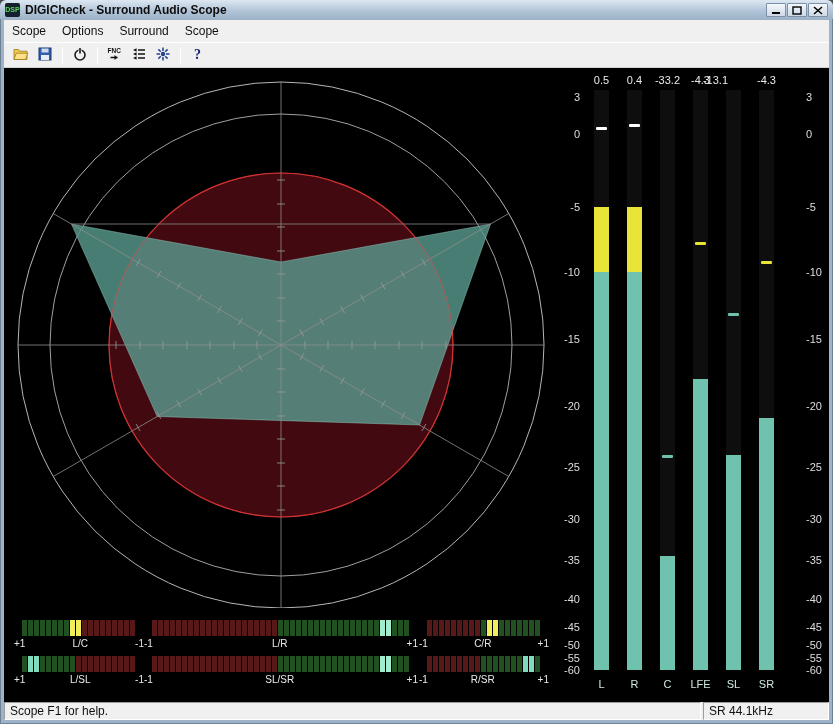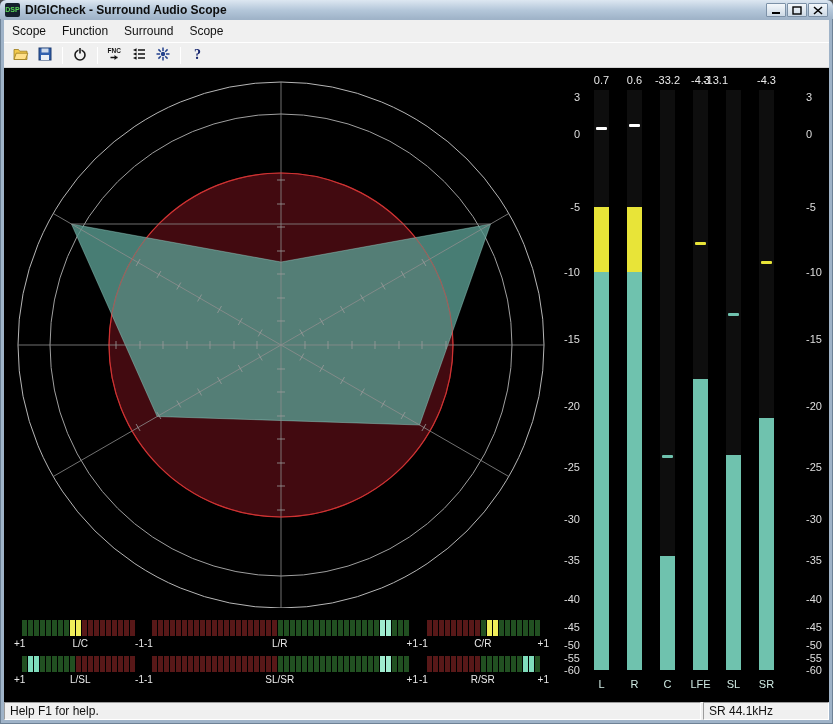--- a/index.html
+++ b/index.html
@@ -88,21 +88,21 @@
           <svg width="10" height="9">
             <line x1="1" y1="1" x2="9" y2="8" stroke="#000" stroke-width="1.5"></line>
             <line x1="9" y1="1" x2="1" y2="8" stroke="#000" stroke-width="1.5"></line>
           </svg>
         </button>
     </div>
   </div>
 
   <div class="menubar">
       <div class="menu-item">Scope</div>
-      <div class="menu-item">Function</div>
+      <div class="menu-item">Options</div>
       <div class="menu-item">Surround</div>
       <div class="menu-item">Scope</div>
     </div>
 
   <div class="toolbar">
       <button class="tbtn">
         <span><svg width="16" height="16">
             <path d="M1 3.5h4.5l1.2 1.7H14v8.3H1z" fill="#f2c94c" stroke="#9a7b1c" stroke-width=".8"></path>
             <path d="M3.2 7.2h11.6l-2.3 6.3H1z" fill="#ffe08a" stroke="#9a7b1c" stroke-width=".8"></path>
           </svg></span>
@@ -260,27 +260,27 @@
       <div class="scale-label" style="left: 0px; width: 24px; text-align: right; top: 570px;">-50</div>
       <div class="scale-label" style="left: 250px; width: 24px; text-align: left; top: 570px;">-50</div>
       <div class="scale-label" style="left: 0px; width: 24px; text-align: right; top: 583px;">-55</div>
       <div class="scale-label" style="left: 250px; width: 24px; text-align: left; top: 583px;">-55</div>
       <div class="scale-label" style="left: 0px; width: 24px; text-align: right; top: 595px;">-60</div>
       <div class="scale-label" style="left: 250px; width: 24px; text-align: left; top: 595px;">-60</div>
       <div class="bar-bg" style="left: 38px;"></div>
       <div class="bar-fill" style="left: 38px; top: 139px; height: 65px; background: rgb(232, 228, 56);"></div>
       <div class="bar-fill" style="left: 38px; top: 204px; height: 398px; background: rgb(111, 194, 174);"></div>
       <div class="peak-dash" style="left: 40px; top: 58.8333px; background: rgb(255, 255, 255);"></div>
-      <div class="meter-value" style="left: 27px;">0.7</div>
+      <div class="meter-value" style="left: 27px;">0.5</div>
       <div class="meter-chan" style="left: 27px;">L</div>
       <div class="bar-bg" style="left: 71px;"></div>
       <div class="bar-fill" style="left: 71px; top: 139px; height: 65px; background: rgb(232, 228, 56);"></div>
       <div class="bar-fill" style="left: 71px; top: 204px; height: 398px; background: rgb(111, 194, 174);"></div>
       <div class="peak-dash" style="left: 73px; top: 56.3667px; background: rgb(255, 255, 255);"></div>
-      <div class="meter-value" style="left: 60px;">0.6</div>
+      <div class="meter-value" style="left: 60px;">0.4</div>
       <div class="meter-chan" style="left: 60px;">R</div>
       <div class="bar-bg" style="left: 104px;"></div>
       <div class="bar-fill" style="left: 104px; top: 487.9px; height: 114.1px; background: rgb(111, 194, 174);"></div>
       <div class="peak-dash" style="left: 106px; top: 387.02px; background: rgb(111, 194, 174);"></div>
       <div class="meter-value" style="left: 93px;">-33.2</div>
       <div class="meter-chan" style="left: 93px;">C</div>
       <div class="bar-bg" style="left: 137px;"></div>
       <div class="bar-fill" style="left: 137px; top: 311.2px; height: 290.8px; background: rgb(111, 194, 174);"></div>
       <div class="peak-dash" style="left: 139px; top: 174.4px; background: rgb(232, 228, 56);"></div>
       <div class="meter-value" style="left: 126px;">-4.3</div>
@@ -498,17 +498,17 @@
         <div class="corr-seg" style="left: 108px; background: rgb(33, 80, 33);"></div>
       </div>
       <div class="corr-labels" style="left: 405px; top: 60px; width: 130px;">
         <span>-1</span>
         <span>R/SR</span>
         <span>+1</span>
       </div>
     </div>
 
   <div class="statusbar">
-    <div class="status-cell status-left">Help F1 for help.</div>
+    <div class="status-cell status-left">Scope F1 for help.</div>
     <div class="status-cell status-right">SR 44.1kHz</div>
   </div>
 
 </div>
 
 </body></html>

